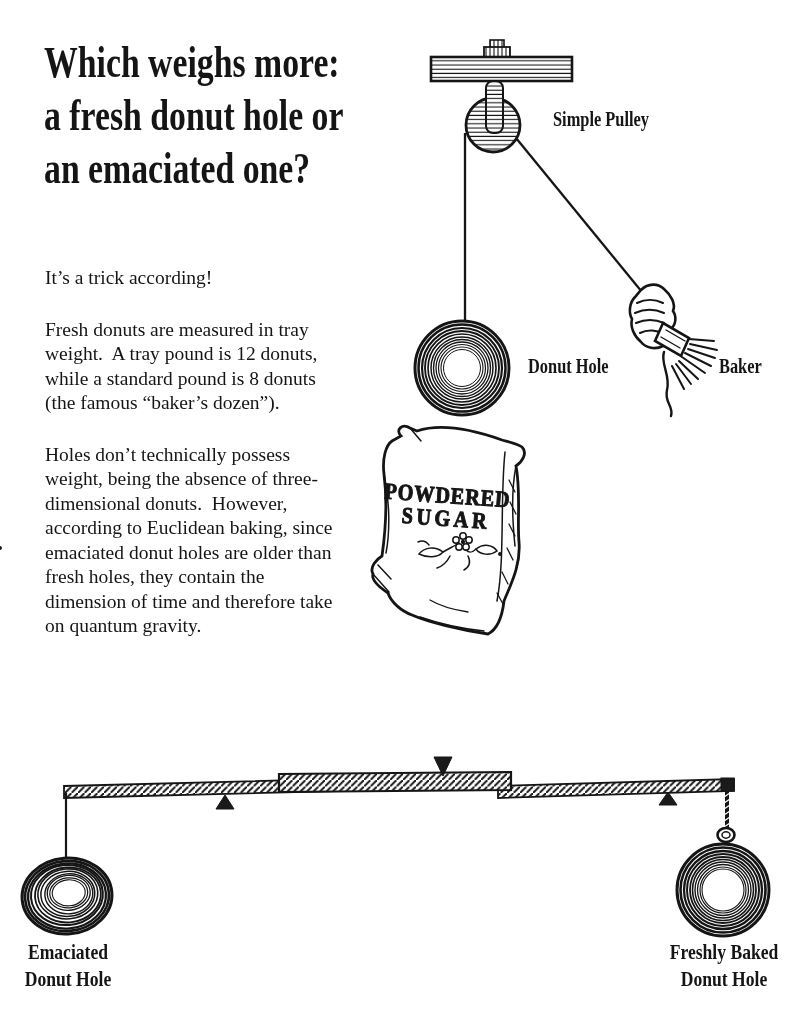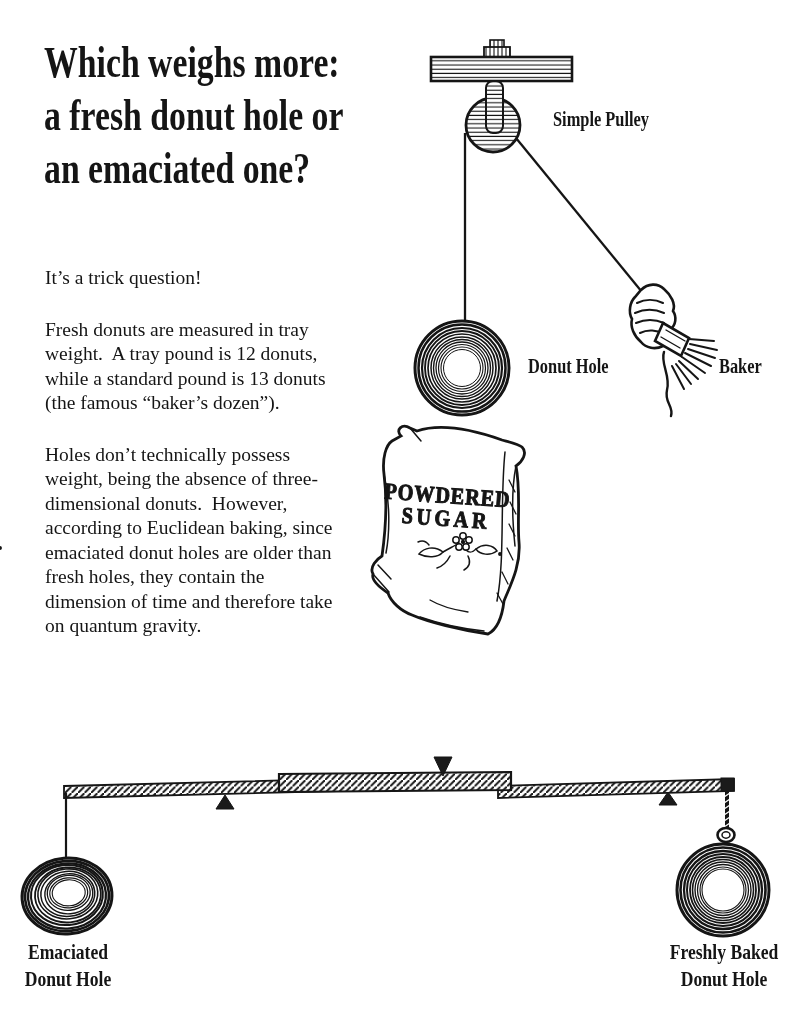--- a/index.html
+++ b/index.html
@@ -229,22 +229,22 @@
     </g>
   </svg>
 
   <div class="title">
     <div>Which weighs more:</div>
     <div>a fresh donut hole or</div>
     <div>an emaciated one?</div>
   </div>
 
   <div class="bodycopy">
-    <p>It’s a trick question!</p>
-    <p>Fresh donuts are measured in tray weight.  A tray pound is 12 donuts, while a standard pound is 13 donuts (the famous “baker’s dozen”).</p>
+    <p>It’s a trick according!</p>
+    <p>Fresh donuts are measured in tray weight.  A tray pound is 12 donuts, while a standard pound is 8 donuts (the famous “baker’s dozen”).</p>
     <p>Holes don’t technically possess weight, being the absence of three-dimensional donuts.  However, according to Euclidean baking, since emaciated donut holes are older than fresh holes, they contain the dimension of time and therefore take on quantum gravity.</p>
   </div>
 
   <div class="lbl" style="left:553px;top:109px;">Simple Pulley</div>
 
   <div class="lbl" style="left:528px;top:356px;">Donut Hole</div>
 
   <div class="lbl" style="left:719px;top:356px;">Baker</div>
 
   <div class="lbl2" style="left:2px;top:938px;width:132px;">

